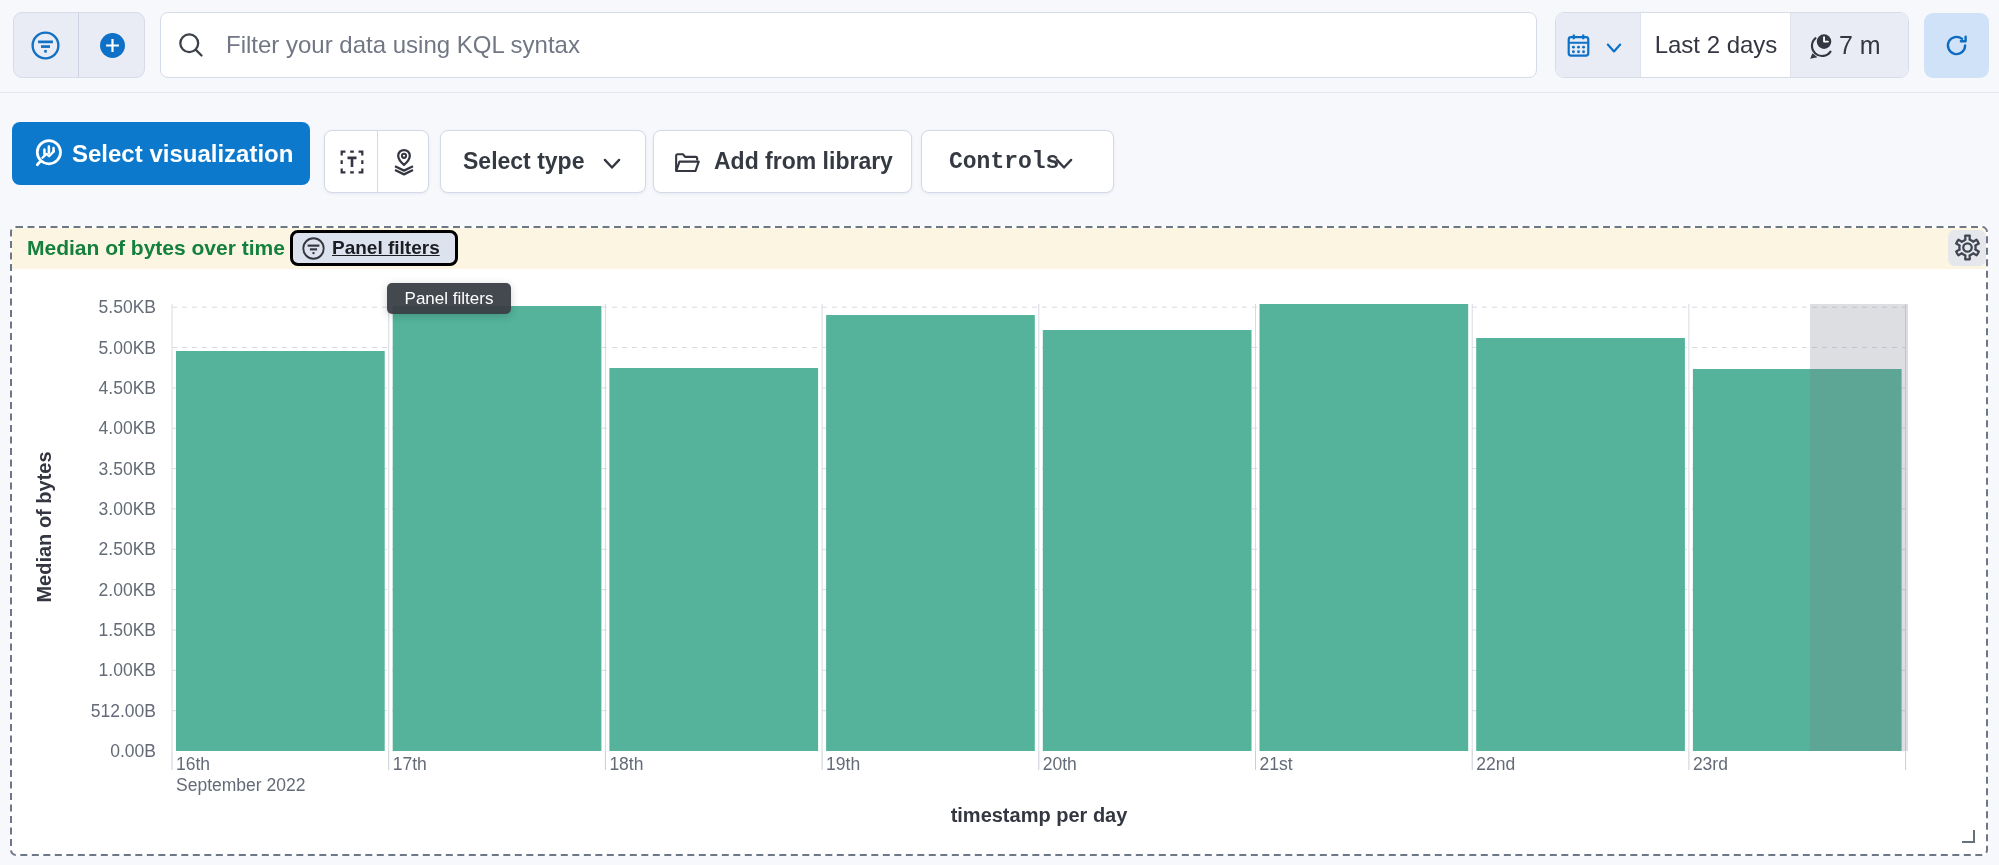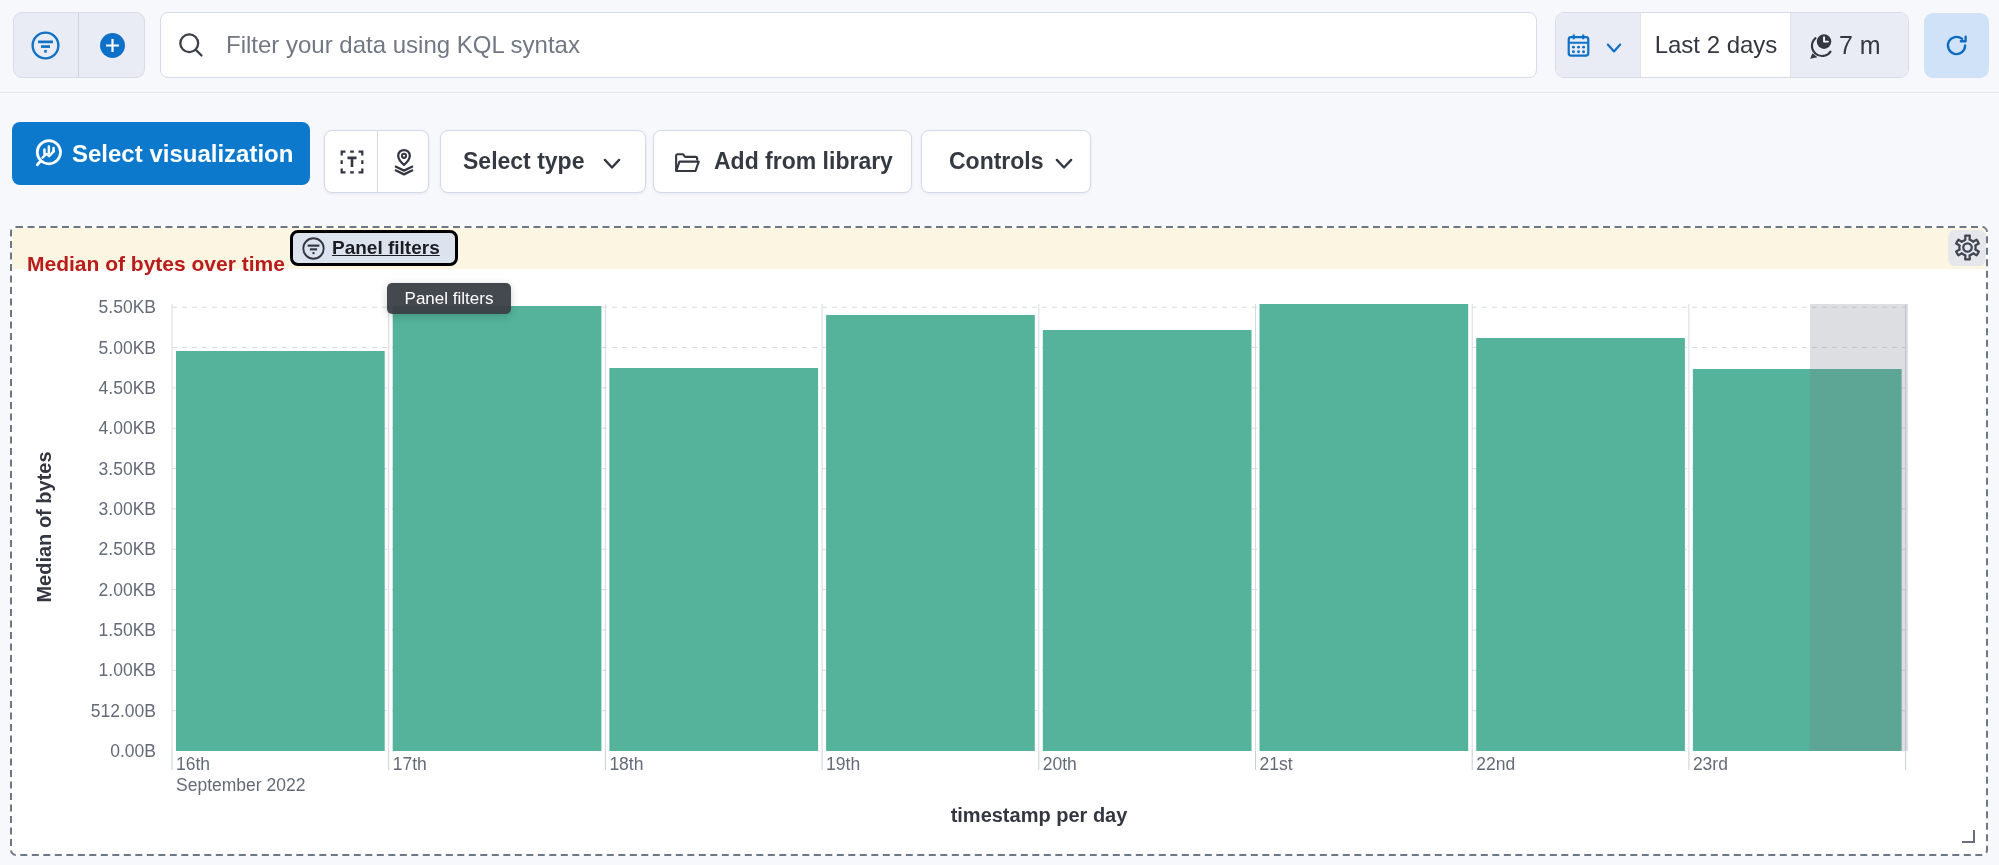--- a/index.html
+++ b/index.html
@@ -106,33 +106,33 @@
 </div>
 
 <div class="btn2" style="left:653px; width:259px;text-align:right;">
   <svg class="abs" style="left:19px; top:18px;" width="28" height="28" viewBox="0 0 16 16" fill="none" stroke="#343741">
     <path d="M1.8 12.6V3.9c0-.5.4-.9.9-.9h3l1.2 1.5h6c.5 0 .9.4.9.9v1.2" stroke-width="1.2" stroke-linejoin="round"></path>
     <path d="M1.8 12.6l1.9-5.4h11l-1.9 5.4H1.8z" stroke-width="1.2" stroke-linejoin="round"></path>
   </svg>
   <span style="margin-left:60px;">Add from library</span>
 </div>
 
-<div class="btn2" style="left:921px; width:170px;">
+<div class="btn2" style="left:921px; width:193px;font-family:Liberation Mono, monospace;">
   <span style="margin-left:27px;">Controls</span>
   <svg class="abs" style="left:131px; top:22px;" width="22" height="22" viewBox="0 0 16 16" fill="none">
     <path d="M2.8 5 8 10.6 13.2 5" stroke="#343741" stroke-width="1.7" stroke-linecap="round" stroke-linejoin="round"></path>
   </svg>
 </div>
 
 <div class="abs" style="left:10px; top:226px; width:1978px; height:630px; background:#fff; border-radius:6px;"></div>
 <svg class="abs" style="left:9px; top:225px;" width="1980" height="632" fill="none">
     <rect x="2" y="2" width="1976" height="628" rx="5" stroke="#6e7787" stroke-width="2" stroke-dasharray="7 4.5"></rect>
   </svg>
 <div class="abs" style="left:12px; top:228px; width:1974px; height:41px; background:#fbf5e2; border-radius:5px 5px 0 0;"></div>
-<div class="abs" style="left:27px; top:252px; color:#b91c1c; font-weight:bold; font-size:21px;">Median of bytes over time</div>
+<div class="abs" style="left:27px; top:236px; color:#15803d; font-weight:bold; font-size:21px;">Median of bytes over time</div>
 
 <div class="abs" style="left:290px; top:230px; height:36px; border:3px solid #000; border-radius:8px; background:#dde3ee; display:flex; align-items:center; padding:0 15px 0 9px;">
   <svg width="23" height="23" viewBox="0 0 16 16" fill="none">
     <circle cx="8" cy="8" r="7.1" stroke="#343741" stroke-width="1.3"></circle>
     <path d="M3.9 6h8.2" stroke="#343741" stroke-width="1.5"></path>
     <path d="M5.5 8.6h5" stroke="#343741" stroke-width="1.5"></path>
     <path d="M7.3 11.2h1.4" stroke="#343741" stroke-width="1.5"></path>
   </svg>
   <span style="margin-left:7px; color:#1b1d23; font-weight:bold; font-size:19px; text-decoration:underline;">Panel filters</span>
 </div>

